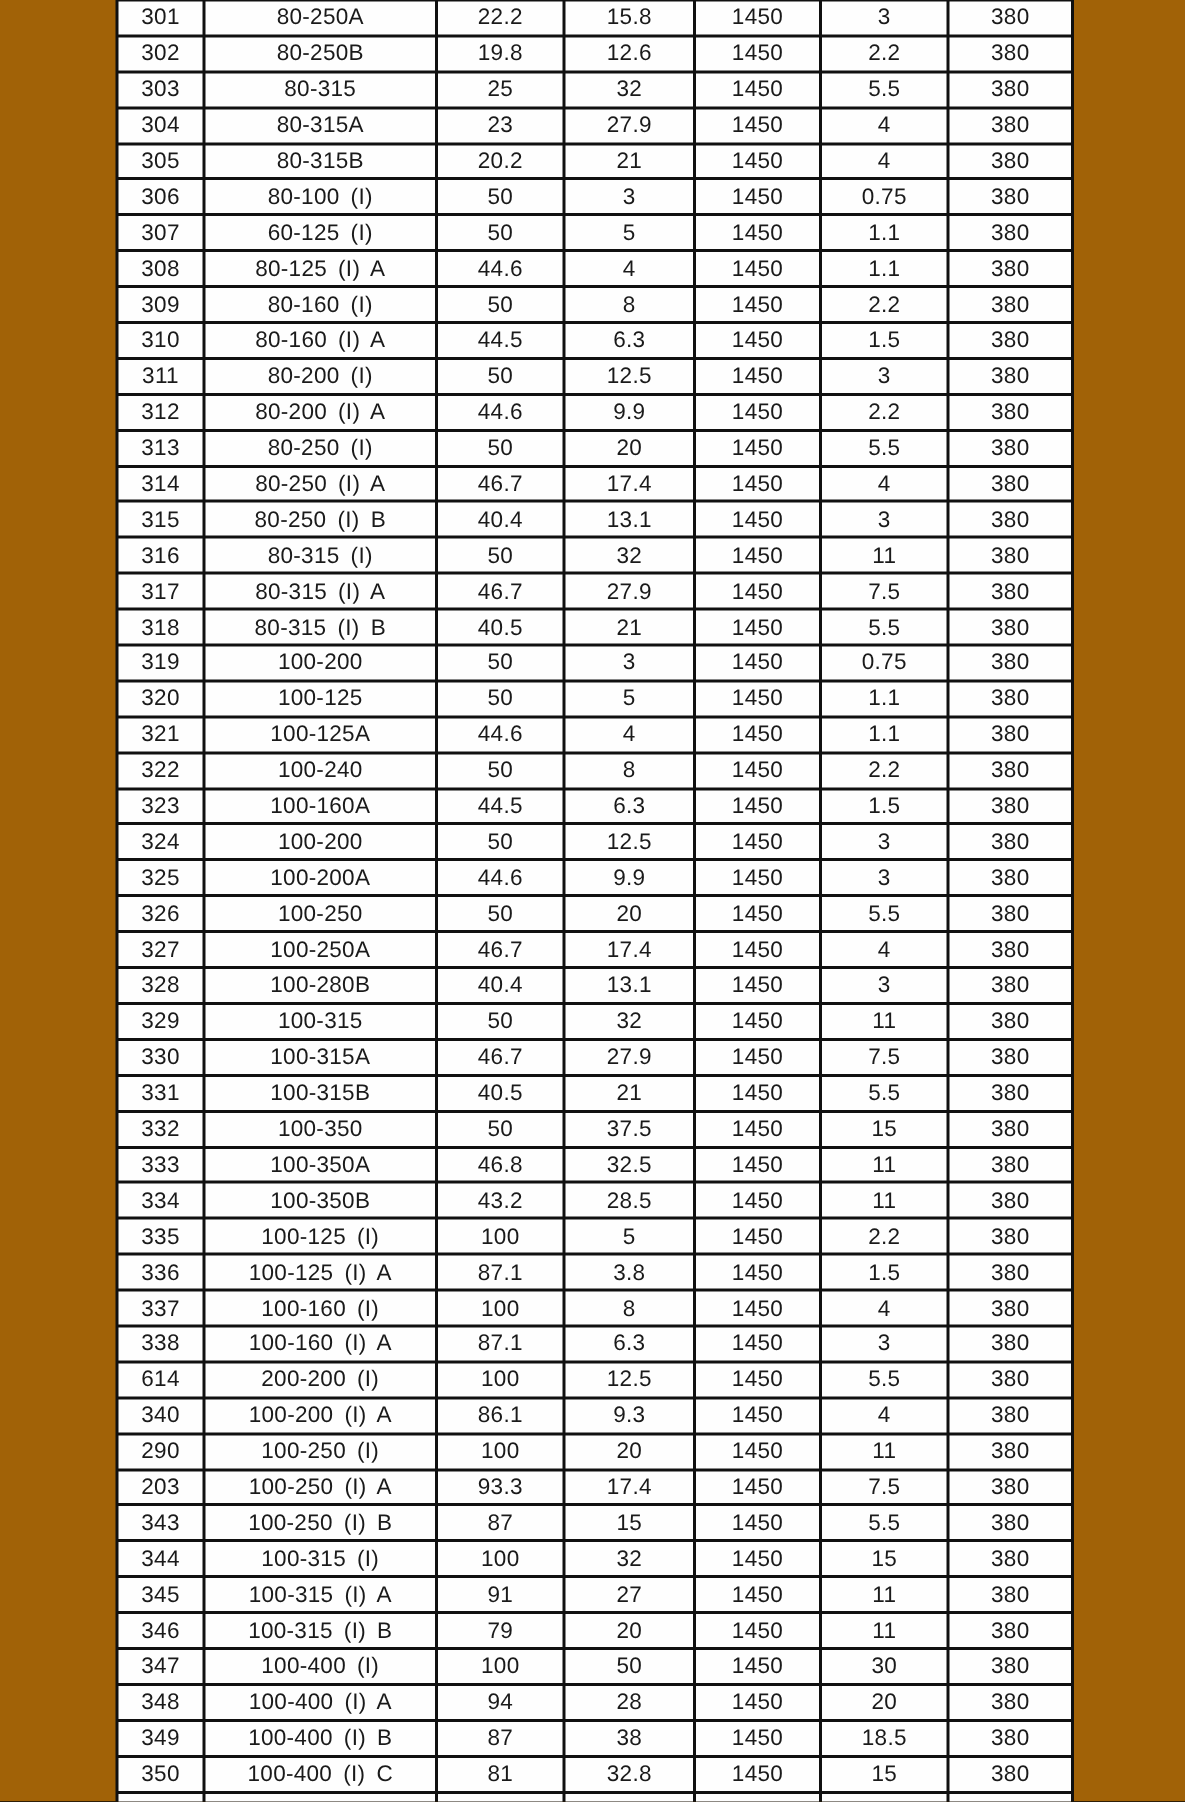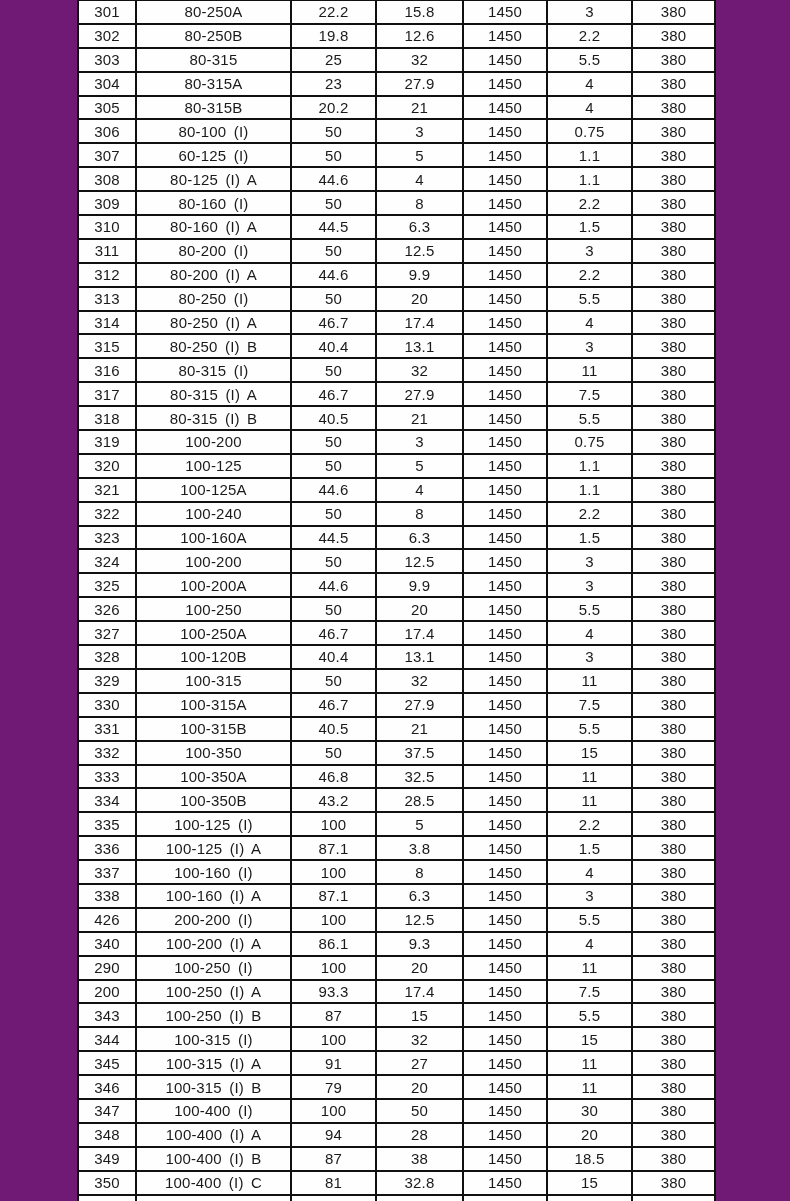--- a/index.html
+++ b/index.html
@@ -9,21 +9,21 @@
   body {
     width: 790px;
     height: 1201px;
     background: #000000;
     overflow: hidden;
     position: relative;
   }
   .stage {
     position: absolute;
     inset: 0;
-    background: #701a75;
+    background: #a16207;
   }
   .table-wrap {
     position: absolute;
     left: 77px;
     top: -1px;
     background: #101010;         
     padding: 2px;
     display: grid;
     grid-template-columns: 56px 153px 83px 85px 82px 83px 81px;
     grid-auto-rows: 21.9px;
@@ -70,35 +70,35 @@
       <div class="row"><div class="cell">318</div><div class="cell cell-model">80-315 (I) B</div><div class="cell">40.5</div><div class="cell">21</div><div class="cell">1450</div><div class="cell">5.5</div><div class="cell">380</div></div>
       <div class="row"><div class="cell">319</div><div class="cell cell-model">100-200</div><div class="cell">50</div><div class="cell">3</div><div class="cell">1450</div><div class="cell">0.75</div><div class="cell">380</div></div>
       <div class="row"><div class="cell">320</div><div class="cell cell-model">100-125</div><div class="cell">50</div><div class="cell">5</div><div class="cell">1450</div><div class="cell">1.1</div><div class="cell">380</div></div>
       <div class="row"><div class="cell">321</div><div class="cell cell-model">100-125A</div><div class="cell">44.6</div><div class="cell">4</div><div class="cell">1450</div><div class="cell">1.1</div><div class="cell">380</div></div>
       <div class="row"><div class="cell">322</div><div class="cell cell-model">100-240</div><div class="cell">50</div><div class="cell">8</div><div class="cell">1450</div><div class="cell">2.2</div><div class="cell">380</div></div>
       <div class="row"><div class="cell">323</div><div class="cell cell-model">100-160A</div><div class="cell">44.5</div><div class="cell">6.3</div><div class="cell">1450</div><div class="cell">1.5</div><div class="cell">380</div></div>
       <div class="row"><div class="cell">324</div><div class="cell cell-model">100-200</div><div class="cell">50</div><div class="cell">12.5</div><div class="cell">1450</div><div class="cell">3</div><div class="cell">380</div></div>
       <div class="row"><div class="cell">325</div><div class="cell cell-model">100-200A</div><div class="cell">44.6</div><div class="cell">9.9</div><div class="cell">1450</div><div class="cell">3</div><div class="cell">380</div></div>
       <div class="row"><div class="cell">326</div><div class="cell cell-model">100-250</div><div class="cell">50</div><div class="cell">20</div><div class="cell">1450</div><div class="cell">5.5</div><div class="cell">380</div></div>
       <div class="row"><div class="cell">327</div><div class="cell cell-model">100-250A</div><div class="cell">46.7</div><div class="cell">17.4</div><div class="cell">1450</div><div class="cell">4</div><div class="cell">380</div></div>
-      <div class="row"><div class="cell">328</div><div class="cell cell-model">100-120B</div><div class="cell">40.4</div><div class="cell">13.1</div><div class="cell">1450</div><div class="cell">3</div><div class="cell">380</div></div>
+      <div class="row"><div class="cell">328</div><div class="cell cell-model">100-280B</div><div class="cell">40.4</div><div class="cell">13.1</div><div class="cell">1450</div><div class="cell">3</div><div class="cell">380</div></div>
       <div class="row"><div class="cell">329</div><div class="cell cell-model">100-315</div><div class="cell">50</div><div class="cell">32</div><div class="cell">1450</div><div class="cell">11</div><div class="cell">380</div></div>
       <div class="row"><div class="cell">330</div><div class="cell cell-model">100-315A</div><div class="cell">46.7</div><div class="cell">27.9</div><div class="cell">1450</div><div class="cell">7.5</div><div class="cell">380</div></div>
       <div class="row"><div class="cell">331</div><div class="cell cell-model">100-315B</div><div class="cell">40.5</div><div class="cell">21</div><div class="cell">1450</div><div class="cell">5.5</div><div class="cell">380</div></div>
       <div class="row"><div class="cell">332</div><div class="cell cell-model">100-350</div><div class="cell">50</div><div class="cell">37.5</div><div class="cell">1450</div><div class="cell">15</div><div class="cell">380</div></div>
       <div class="row"><div class="cell">333</div><div class="cell cell-model">100-350A</div><div class="cell">46.8</div><div class="cell">32.5</div><div class="cell">1450</div><div class="cell">11</div><div class="cell">380</div></div>
       <div class="row"><div class="cell">334</div><div class="cell cell-model">100-350B</div><div class="cell">43.2</div><div class="cell">28.5</div><div class="cell">1450</div><div class="cell">11</div><div class="cell">380</div></div>
       <div class="row"><div class="cell">335</div><div class="cell cell-model">100-125 (I)</div><div class="cell">100</div><div class="cell">5</div><div class="cell">1450</div><div class="cell">2.2</div><div class="cell">380</div></div>
       <div class="row"><div class="cell">336</div><div class="cell cell-model">100-125 (I) A</div><div class="cell">87.1</div><div class="cell">3.8</div><div class="cell">1450</div><div class="cell">1.5</div><div class="cell">380</div></div>
       <div class="row"><div class="cell">337</div><div class="cell cell-model">100-160 (I)</div><div class="cell">100</div><div class="cell">8</div><div class="cell">1450</div><div class="cell">4</div><div class="cell">380</div></div>
       <div class="row"><div class="cell">338</div><div class="cell cell-model">100-160 (I) A</div><div class="cell">87.1</div><div class="cell">6.3</div><div class="cell">1450</div><div class="cell">3</div><div class="cell">380</div></div>
-      <div class="row"><div class="cell">426</div><div class="cell cell-model">200-200 (I)</div><div class="cell">100</div><div class="cell">12.5</div><div class="cell">1450</div><div class="cell">5.5</div><div class="cell">380</div></div>
+      <div class="row"><div class="cell">614</div><div class="cell cell-model">200-200 (I)</div><div class="cell">100</div><div class="cell">12.5</div><div class="cell">1450</div><div class="cell">5.5</div><div class="cell">380</div></div>
       <div class="row"><div class="cell">340</div><div class="cell cell-model">100-200 (I) A</div><div class="cell">86.1</div><div class="cell">9.3</div><div class="cell">1450</div><div class="cell">4</div><div class="cell">380</div></div>
       <div class="row"><div class="cell">290</div><div class="cell cell-model">100-250 (I)</div><div class="cell">100</div><div class="cell">20</div><div class="cell">1450</div><div class="cell">11</div><div class="cell">380</div></div>
-      <div class="row"><div class="cell">200</div><div class="cell cell-model">100-250 (I) A</div><div class="cell">93.3</div><div class="cell">17.4</div><div class="cell">1450</div><div class="cell">7.5</div><div class="cell">380</div></div>
+      <div class="row"><div class="cell">203</div><div class="cell cell-model">100-250 (I) A</div><div class="cell">93.3</div><div class="cell">17.4</div><div class="cell">1450</div><div class="cell">7.5</div><div class="cell">380</div></div>
       <div class="row"><div class="cell">343</div><div class="cell cell-model">100-250 (I) B</div><div class="cell">87</div><div class="cell">15</div><div class="cell">1450</div><div class="cell">5.5</div><div class="cell">380</div></div>
       <div class="row"><div class="cell">344</div><div class="cell cell-model">100-315 (I)</div><div class="cell">100</div><div class="cell">32</div><div class="cell">1450</div><div class="cell">15</div><div class="cell">380</div></div>
       <div class="row"><div class="cell">345</div><div class="cell cell-model">100-315 (I) A</div><div class="cell">91</div><div class="cell">27</div><div class="cell">1450</div><div class="cell">11</div><div class="cell">380</div></div>
       <div class="row"><div class="cell">346</div><div class="cell cell-model">100-315 (I) B</div><div class="cell">79</div><div class="cell">20</div><div class="cell">1450</div><div class="cell">11</div><div class="cell">380</div></div>
       <div class="row"><div class="cell">347</div><div class="cell cell-model">100-400 (I)</div><div class="cell">100</div><div class="cell">50</div><div class="cell">1450</div><div class="cell">30</div><div class="cell">380</div></div>
       <div class="row"><div class="cell">348</div><div class="cell cell-model">100-400 (I) A</div><div class="cell">94</div><div class="cell">28</div><div class="cell">1450</div><div class="cell">20</div><div class="cell">380</div></div>
       <div class="row"><div class="cell">349</div><div class="cell cell-model">100-400 (I) B</div><div class="cell">87</div><div class="cell">38</div><div class="cell">1450</div><div class="cell">18.5</div><div class="cell">380</div></div>
       <div class="row"><div class="cell">350</div><div class="cell cell-model">100-400 (I) C</div><div class="cell">81</div><div class="cell">32.8</div><div class="cell">1450</div><div class="cell">15</div><div class="cell">380</div></div>
       <div class="row"><div class="cell"></div><div class="cell"></div><div class="cell"></div><div class="cell"></div><div class="cell"></div><div class="cell"></div><div class="cell"></div></div>
     </div>

